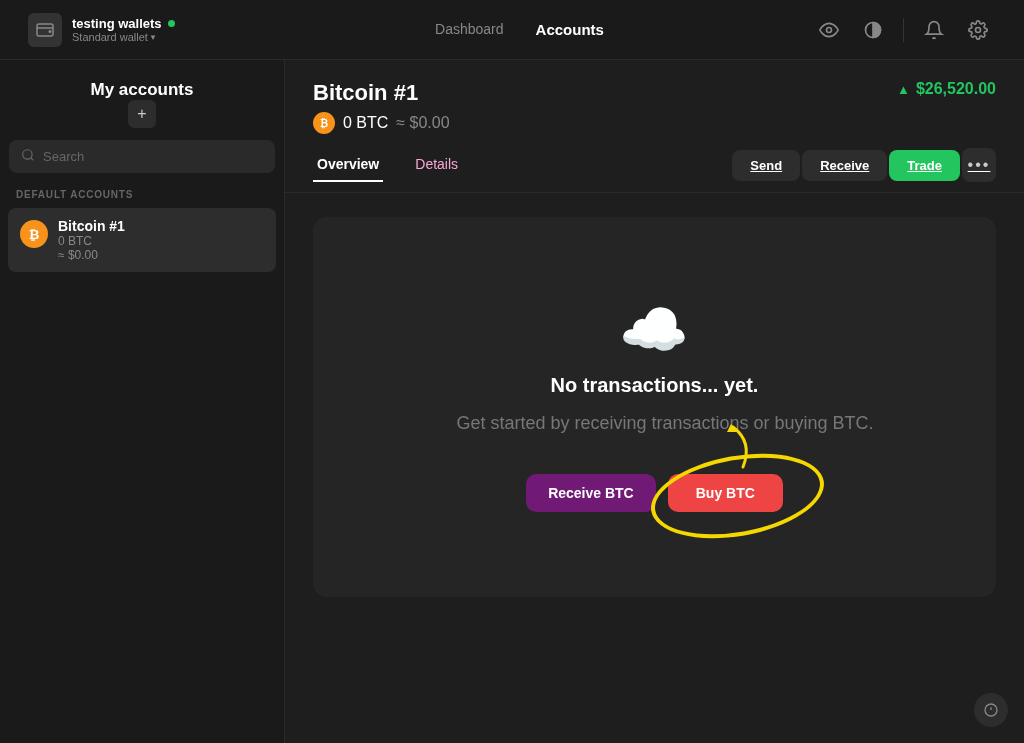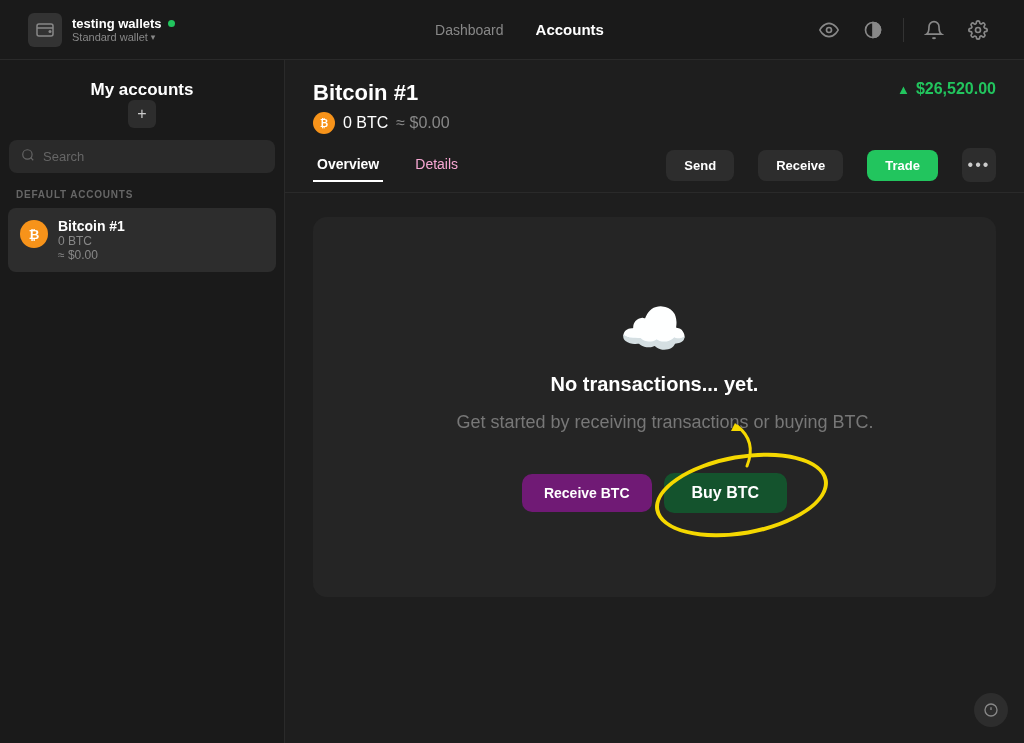--- a/index.html
+++ b/index.html
@@ -70,21 +70,20 @@
       gap: 3px;
       cursor: pointer;
     }
     .chevron-small {
       font-size: 9px;
       color: #888;
     }
     .nav-center {
       flex: 1;
       display: flex;
-      align-items: center;
       justify-content: center;
       gap: 32px;
     }
     .nav-link {
       font-size: 14px;
       color: #888;
       cursor: pointer;
       text-decoration: none;
     }
     .nav-link.active {
@@ -319,22 +318,23 @@
     }
     .tab.active {
       color: #fff;
       font-weight: 600;
       border-bottom: 2px solid #fff;
     }
     .tab-gap { width: 20px; }
     .action-btns {
       display: flex;
       align-items: center;
-      gap: 24px;
+      gap: 2px;
       padding-bottom: 10px;
+      text-decoration: underline;
     }
     .action-btn {
       padding: 8px 18px;
       border-radius: 8px;
       font-size: 13px;
       font-weight: 600;
       cursor: pointer;
       border: none;
     }
     .action-btn.outline {
@@ -401,23 +401,23 @@
       background: #701a75;
       border-radius: 10px;
       font-size: 14px;
       font-weight: 600;
       color: #fff;
       cursor: pointer;
       border: none;
     }
     .buy-btn {
       padding: 11px 28px;
-      background: #14532d;
+      background: #ef4444;
       border-radius: 10px;
-      font-size: 16px;
+      font-size: 14px;
       font-weight: 700;
       color: #fff;
       cursor: pointer;
       border: none;
       position: relative;
       z-index: 2;
     }
 
     
     .circle-annotation {

